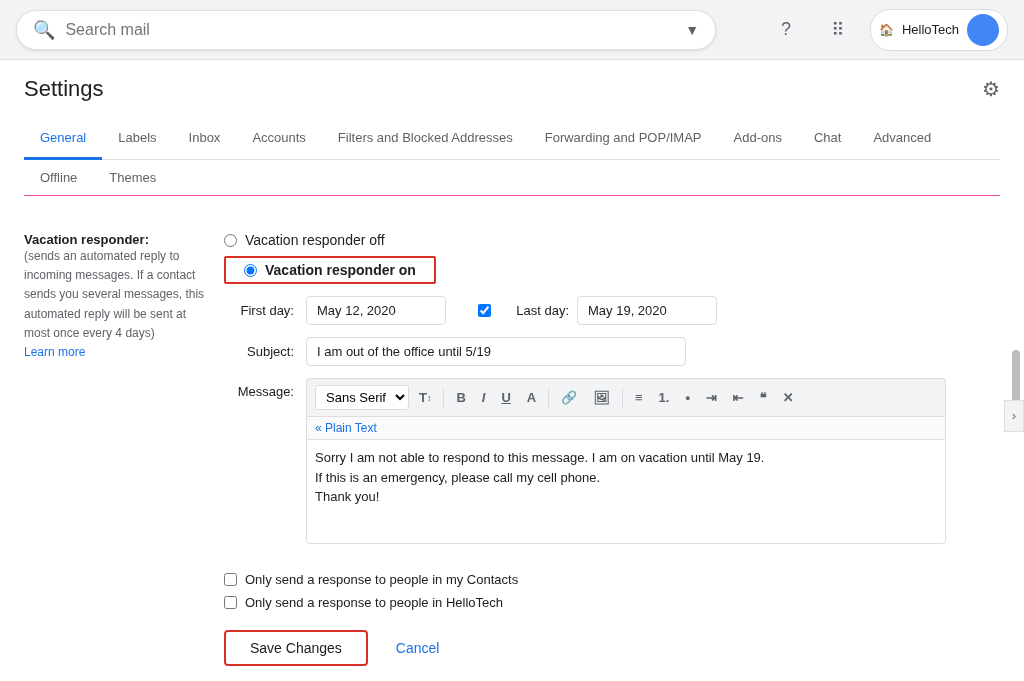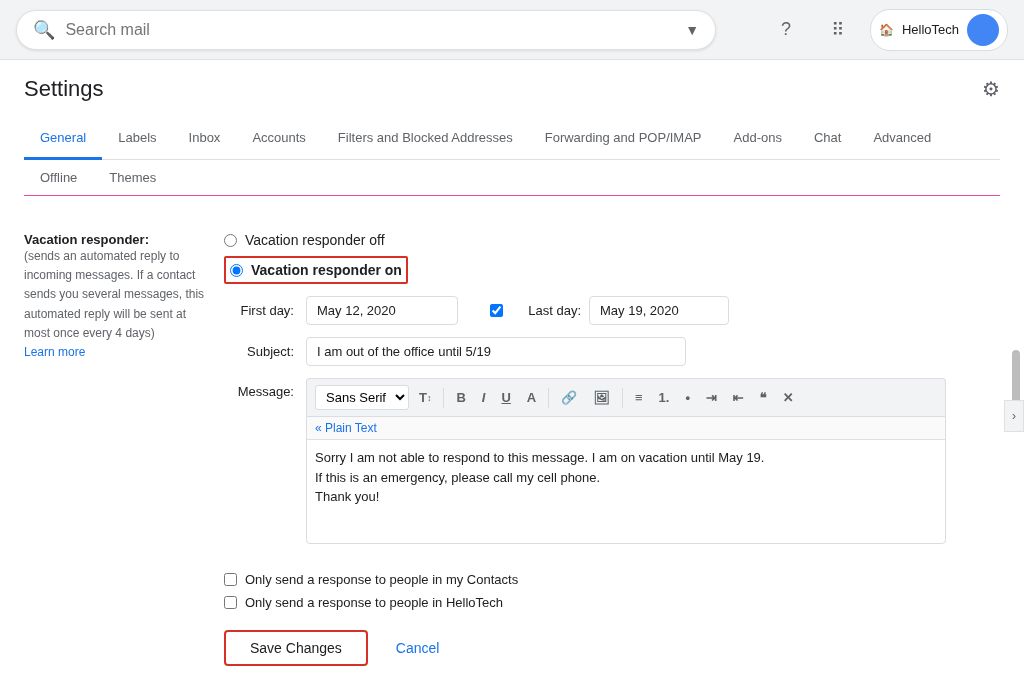--- a/index.html
+++ b/index.html
@@ -163,21 +163,21 @@
 
     .radio-row input[type="radio"] {
       cursor: pointer;
     }
 
     .radio-on-wrapper {
       display: inline-flex;
       align-items: center;
       gap: 8px;
       border: 2px solid #d93025;
-      padding: 4px 4px;
+      padding: 4px 18px;
       border-radius: 2px;
     }
 
     .form-rows {
       margin-top: 12px;
     }
 
     .form-row {
       display: flex;
       align-items: center;
@@ -195,21 +195,21 @@
 
     .form-row input[type="text"] {
       border: 1px solid #dadce0;
       border-radius: 4px;
       padding: 6px 10px;
       font-size: 13px;
       color: #202124;
       outline: none;
     }
 
-    .first-day-input { width: 152px; }
+    .first-day-input { width: 140px; }
     .last-day-group {
       display: flex;
       align-items: center;
       gap: 8px;
       margin-left: 20px;
     }
     .subject-input { width: 380px; }
 
     .toolbar {
       display: flex;

